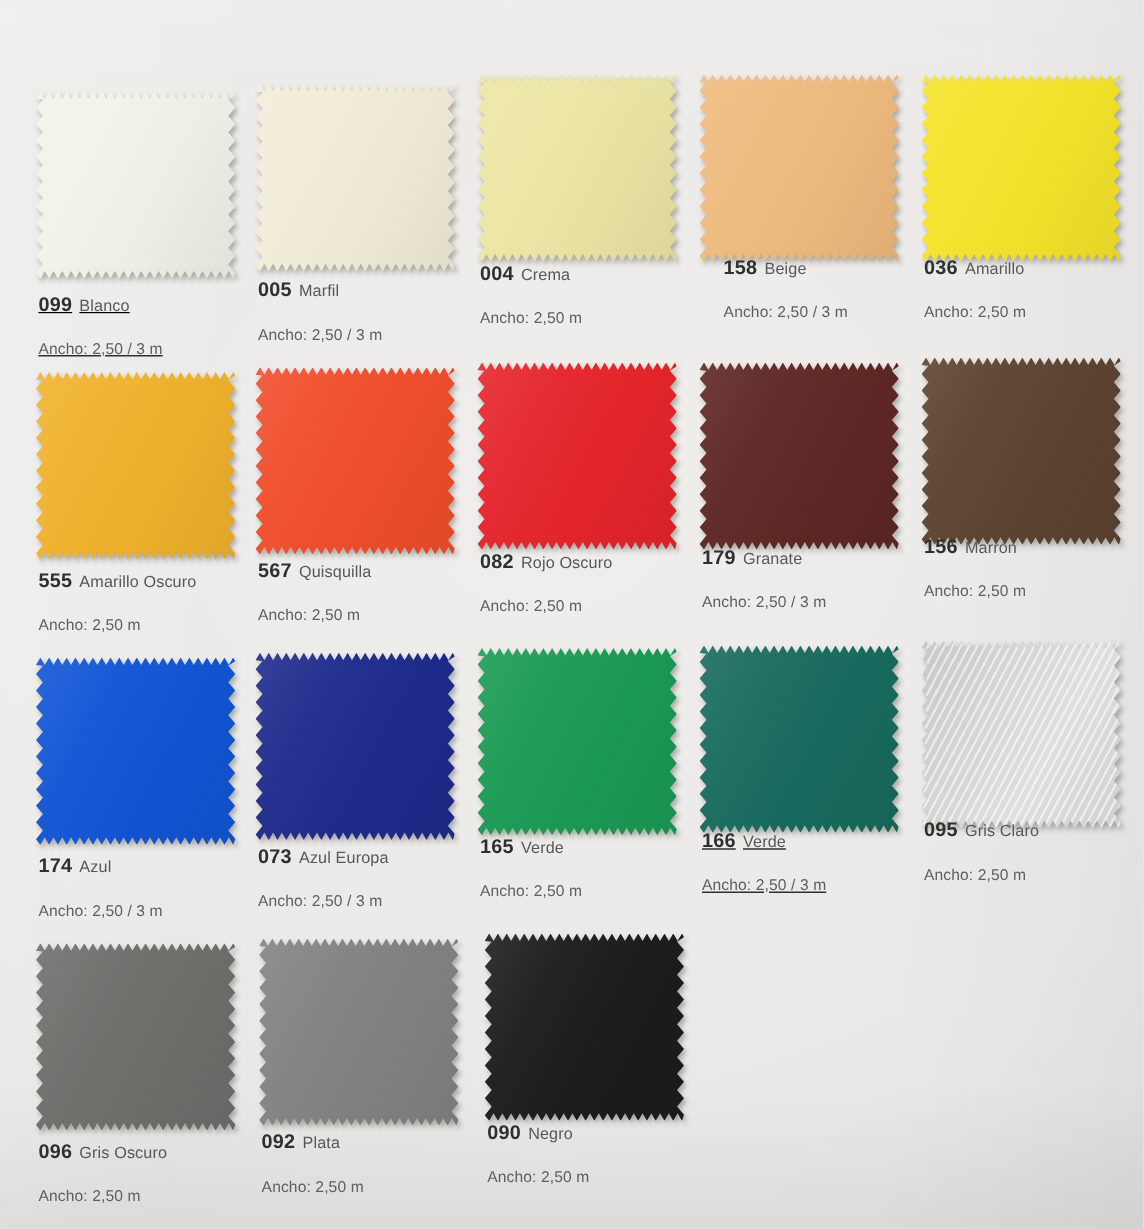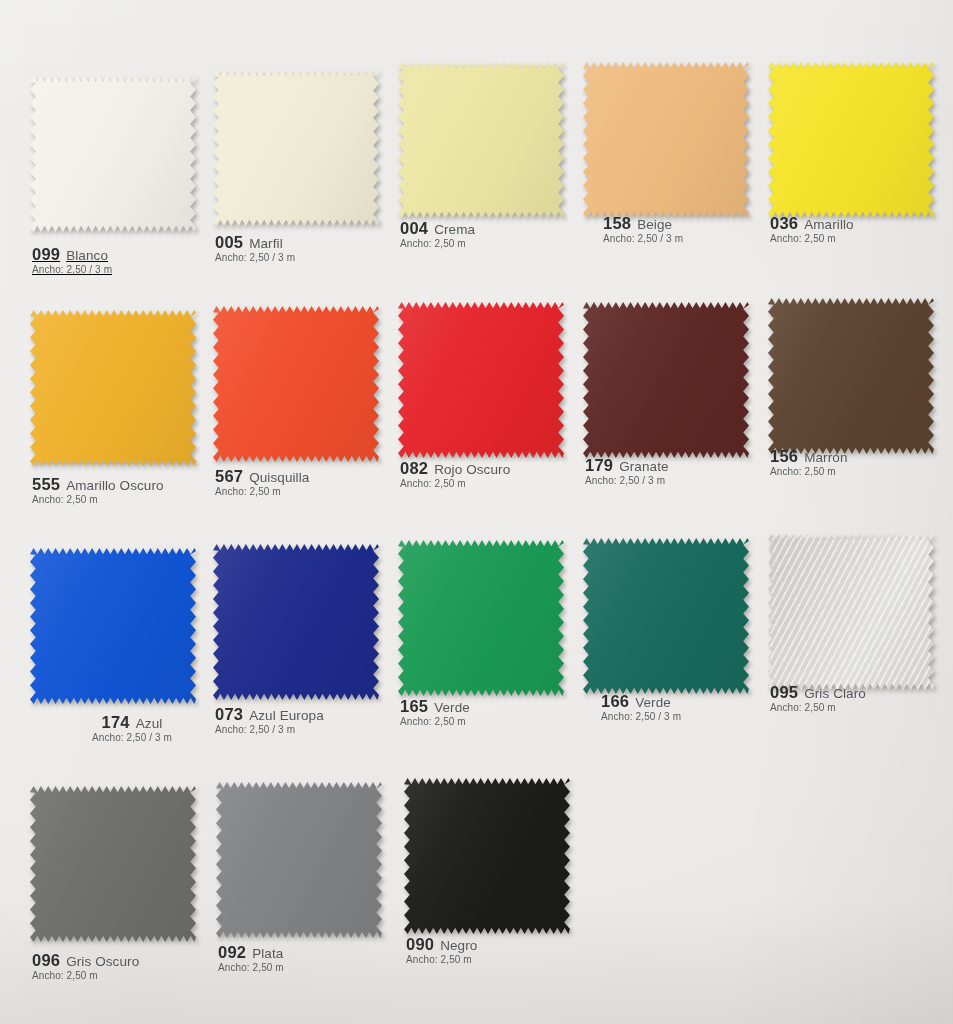--- a/index.html
+++ b/index.html
@@ -144,23 +144,23 @@
   }
   .cname {
     font-family: "Liberation Sans", sans-serif;
     font-size: 13.5px;
     color: #55585b;
     margin-left: 6px;
     letter-spacing: 0.1px;
   }
   .width {
     font-family: "Liberation Sans", sans-serif;
-    font-size: 10px;
+    font-size: 13px;
     color: #5c5f62;
-    margin-top: 1px;
+    margin-top: 20px;
     white-space: nowrap;
     letter-spacing: 0.1px;
   }
 </style>
 </head>
 <body style="background: rgb(233, 233, 231);">
 
 <div id="page">
   <div id="grid">
       <div class="swatch-row row-1">
@@ -277,21 +277,21 @@
           </div>
         </div>
       </div>
       <div class="swatch-row row-3">
         <div class="swatch-cell">
           <div class="swatch-wrap" style="margin-left: 12px; margin-top: 8px;">
             <div class="fabric">
               <div class="fabric-inner" style="background: rgb(17, 85, 213);"></div>
             </div>
           </div>
-          <div class="label" style="top: 174px; left: 14px; text-align: center;">
+          <div class="label" style="top: 174px; left: 14px;">
             <div class="label-top"><span class="code">174</span><span class="cname">Azul</span></div>
             <div class="width">Ancho: 2,50 / 3 m</div>
           </div>
         </div>
         <div class="swatch-cell">
           <div class="swatch-wrap" style="margin-left: 8px; margin-top: 4px;">
             <div class="fabric">
               <div class="fabric-inner" style="background: rgb(30, 43, 140);"></div>
             </div>
           </div>
@@ -310,21 +310,21 @@
             <div class="label-top"><span class="code">165</span><span class="cname">Verde</span></div>
             <div class="width">Ancho: 2,50 m</div>
           </div>
         </div>
         <div class="swatch-cell">
           <div class="swatch-wrap" style="margin-left: 4px; margin-top: -2px;">
             <div class="fabric">
               <div class="fabric-inner" style="background: rgb(24, 107, 94);"></div>
             </div>
           </div>
-          <div class="label" style="top: 153px; left: 22px;">
+          <div class="label" style="top: 153px; left: 6px; text-decoration: underline;">
             <div class="label-top"><span class="code">166</span><span class="cname">Verde</span></div>
             <div class="width">Ancho: 2,50 / 3 m</div>
           </div>
         </div>
         <div class="swatch-cell">
           <div class="swatch-wrap" style="margin-left: 2px; margin-top: -6px;">
             <div class="fabric">
               <div class="fabric-inner sheen-strong" style="background: rgb(198, 197, 193);"></div>
             </div>
           </div>

